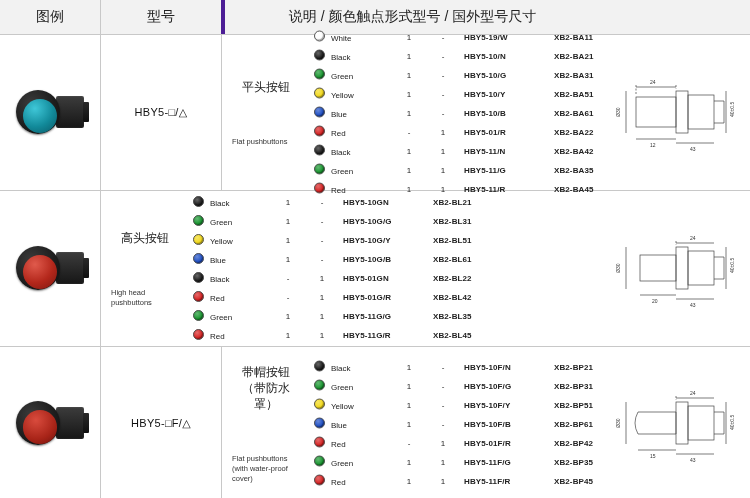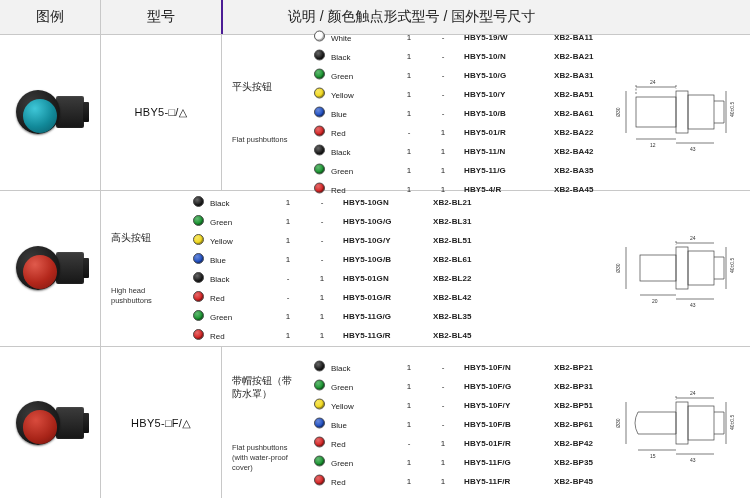--- a/index.html
+++ b/index.html
@@ -10,37 +10,37 @@
     font-size:9px;
     color:#1a1a1a;
     overflow:hidden;
   }
   .sheet{position:relative;width:750px;height:498px;}
 
   
   .hdr{display:flex;height:34px;border-bottom:1px solid #c8c8c8;background:#f2f2f2;}
   .hdr .cell{display:flex;align-items:center;justify-content:center;font-size:14px;color:#222;}
   .c1{width:100px;border-right:1px solid #c8c8c8;}
-  .c2{width:120px;border-right:2px solid #4c1d95;}
+  .c2{width:120px;border-right:4px solid #4c1d95;}
   .c3{flex:1;}
   .hdr-specs{display:flex;align-items:center;justify-content:flex-end;padding-right:150px;font-size:9px;color:#222;}
   .hdr-specs span{white-space:nowrap;}
 
   
   .row{display:flex;border-bottom:1px solid #c8c8c8;position:relative;}
   .row.r1{height:155px;}
   .row.r2{height:155px;}
   .row.r3{height:153px;}
 
   .col-img{width:100px;border-right:1px solid #c8c8c8;display:flex;align-items:center;justify-content:center;}
   .col-model{width:120px;border-right:1px solid #c8c8c8;display:flex;align-items:center;justify-content:center;font-size:11px;color:#111;letter-spacing:.3px;}
   .col-rest{flex:1;position:relative;}
 
   .desc{position:absolute;left:10px;top:50%;transform:translateY(-50%);width:68px;font-size:7.5px;line-height:1.35;color:#333;text-align:left;}
-  .desc .cn{font-size:10px;color:#222;display:block;}
+  .desc .cn{font-size:12px;color:#222;display:block;text-align:center;}
   .desc .en{display:block;color:#333;margin-top:42px;}
 
   
   .spectable{position:absolute;left:88px;top:50%;transform:translateY(-50%);border-collapse:collapse;}
   .spectable td{padding:0 4px;height:19px;font-size:8px;color:#222;vertical-align:middle;white-space:nowrap;}
   .td-color{width:74px;}
   .td-no{width:26px;text-align:center;}
   .td-nc{width:26px;text-align:center;}
   .td-model{width:82px;font-weight:bold;letter-spacing:.1px;}
   .td-intl{width:78px;font-weight:bold;letter-spacing:.1px;}
@@ -160,21 +160,21 @@
               <td class="td-color"><span class="lamp" style="background: radial-gradient(circle at 35% 30%, rgba(255, 255, 255, 0.333), rgb(24, 149, 47) 60%, rgba(0, 0, 0, 0.2)) rgb(24, 149, 47);"></span><span>Green</span></td>
               <td class="td-no">1</td>
               <td class="td-nc">1</td>
               <td class="td-model">HBY5-11/G</td>
               <td class="td-intl">XB2-BA35</td>
             </tr>
             <tr>
               <td class="td-color"><span class="lamp" style="background: radial-gradient(circle at 35% 30%, rgba(255, 255, 255, 0.333), rgb(214, 34, 34) 60%, rgba(0, 0, 0, 0.2)) rgb(214, 34, 34);"></span><span>Red</span></td>
               <td class="td-no">1</td>
               <td class="td-nc">1</td>
-              <td class="td-model">HBY5-4/R</td>
+              <td class="td-model">HBY5-11/R</td>
               <td class="td-intl">XB2-BA45</td>
             </tr>
           </tbody>
         </table>
       <div class="drawing">
         <svg viewBox="0 0 128 84" width="128" height="84">
           <g fill="none" stroke="#444" stroke-width="0.7">
             <rect x="22" y="26" width="40" height="30"></rect>
             <rect x="62" y="20" width="12" height="42"></rect>
             <rect x="74" y="24" width="26" height="34"></rect>

